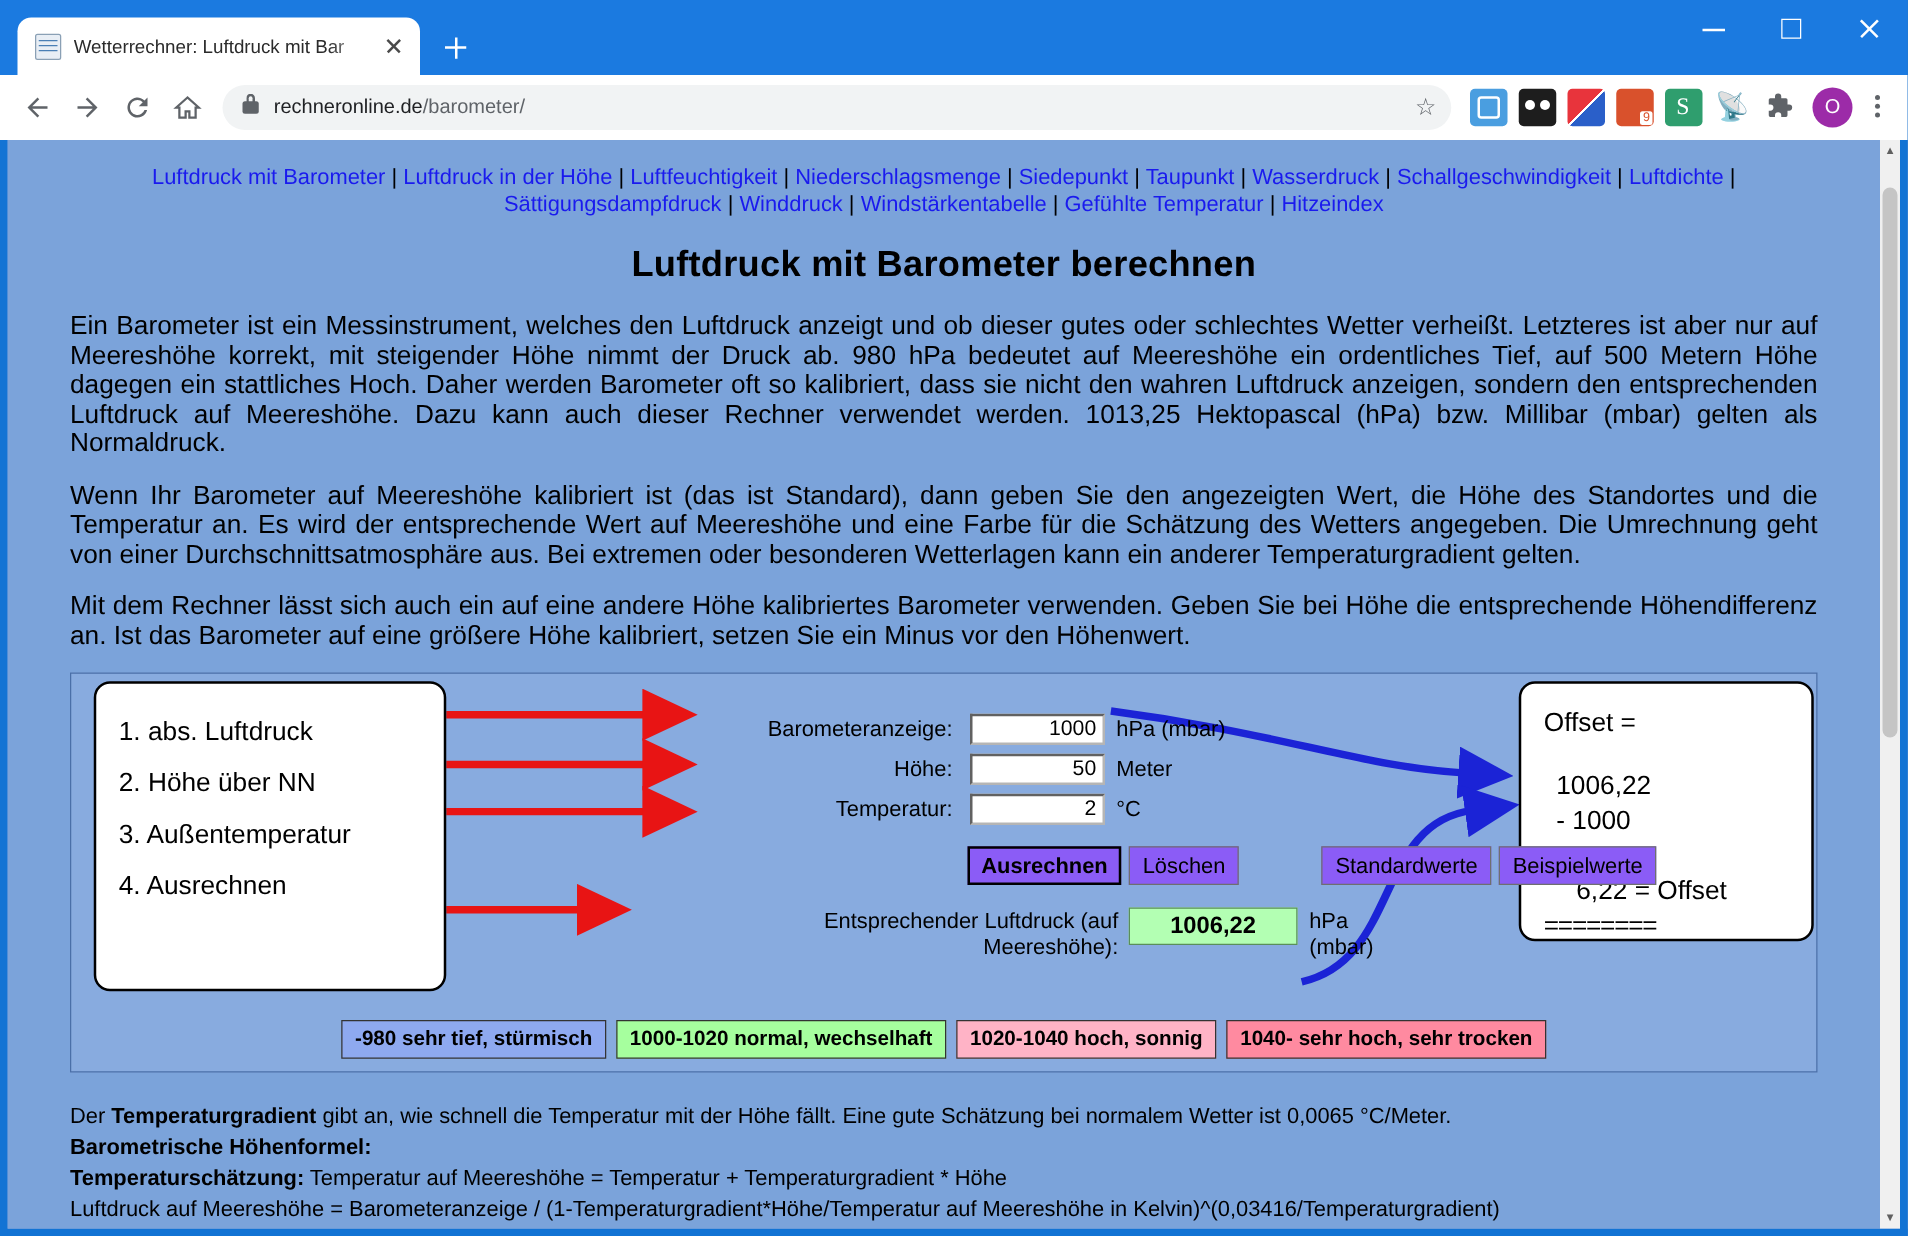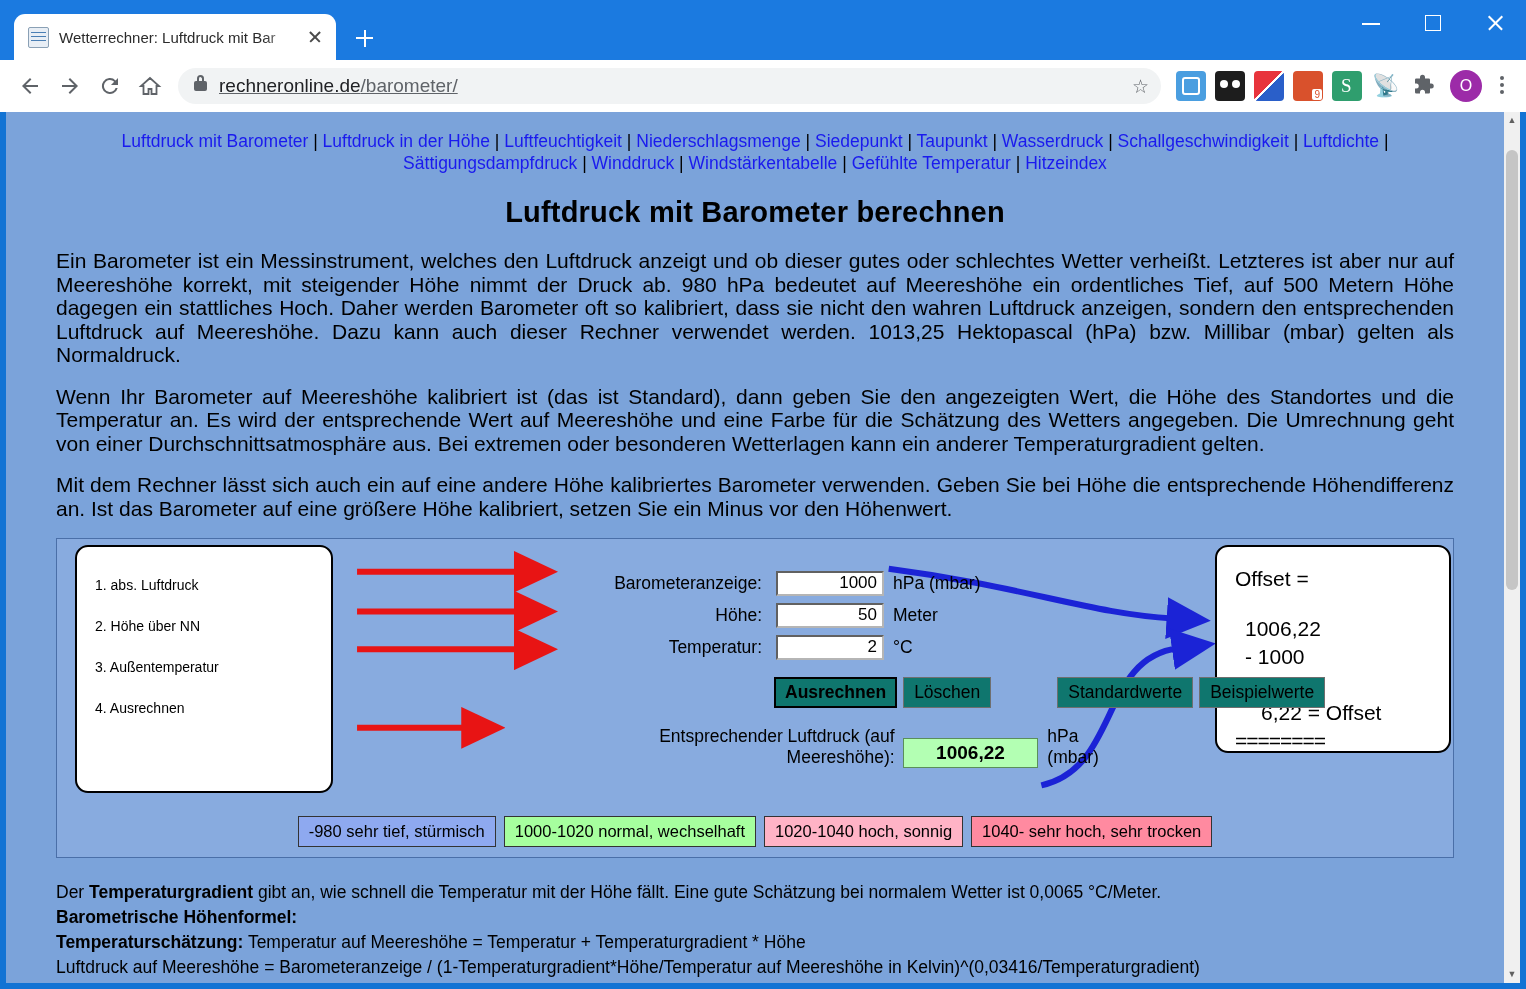--- a/index.html
+++ b/index.html
@@ -163,24 +163,23 @@
     content: "";
     position: absolute;
     left: 3px; top: -6px;
     width: 7px; height: 7px;
     border: 2px solid #5f6368;
     border-bottom: none;
     border-radius: 4px 4px 0 0;
     box-sizing: border-box;
   }
   .url {
-    font-size: 19px;
+    font-size: 16px;
     color: #5f6368;
     white-space: nowrap;
-    text-decoration: underline;
   }
   .url b { color: #202124; font-weight: normal; }
   .star {
     margin-left: auto;
     font-size: 19px;
     color: #5f6368;
     flex: 0 0 auto;
   }
   .ext {
     width: 30px; height: 30px;
@@ -288,24 +287,24 @@
   }
 
   .whitecard {
     position: absolute;
     background: #fff;
     border: 2px solid #000;
     border-radius: 13px;
   }
   .steps {
     left: 18px; top: 6px;
-    width: 258px; height: 248px;
+    width: 282px; height: 248px;
     padding: 18px 0 0 18px;
     box-sizing: border-box;
-    font-size: 14px;
+    font-size: 21px;
     line-height: 41px;
   }
   .offset {
     right: 2px; top: 6px;
     width: 236px; height: 208px;
     padding: 18px 0 0 18px;
     box-sizing: border-box;
     font-size: 21px;
     line-height: 28px;
   }
@@ -334,29 +333,29 @@
     box-sizing: border-box;
     font-family: "Liberation Sans", sans-serif;
   }
   .finput.grey { color: #555; }
   .funit { padding-left: 9px; font-size: 17.5px; }
 
   .btnrow { display: flex; align-items: center; margin-top: 14px; padding-left: 207px; }
   .btn {
     font-family: "Liberation Sans", sans-serif;
     font-size: 17.5px;
-    background: #0f766e;
+    background: #8b5cf6;
     border: 1px solid #6f6f6f;
     padding: 4px 10px;
     margin-right: 6px;
   }
   .btn.focus { border: 2px solid #000; font-weight: bold; padding: 3px 9px; }
   .btn.gap { margin-left: 60px; }
 
-  .resultrow { display: flex; align-items: flex-end; margin-top: 18px; }
+  .resultrow { display: flex; align-items: flex-start; margin-top: 18px; }
   .reslabel { font-size: 17.5px; text-align: right; width: 360px; }
   .resvalue {
     margin-left: 8px;
     width: 147px; height: 28px;
     background: #b3ffb3;
     border: 1px solid #5a8f5a;
     text-align: center;
     line-height: 28px;
     font-weight: bold;
     font-size: 19px;
@@ -368,20 +367,21 @@
     left: 105px; right: 105px; bottom: 10px;
     display: flex;
     justify-content: center;
     gap: 8px;
   }
   .lg {
     border: 1px solid #333;
     padding: 5px 10px;
     font-size: 16.5px;
     text-align: center;
+    font-weight: bold;
   }
 
   .footnotes {
     margin-top: 22px;
     font-size: 17.5px;
     line-height: 25px;
   }
   .footnotes .last { margin-top: 20px; }
 
   .arrows { position: absolute; left:0; top:0; width:100%; height:100%; pointer-events:none; }

